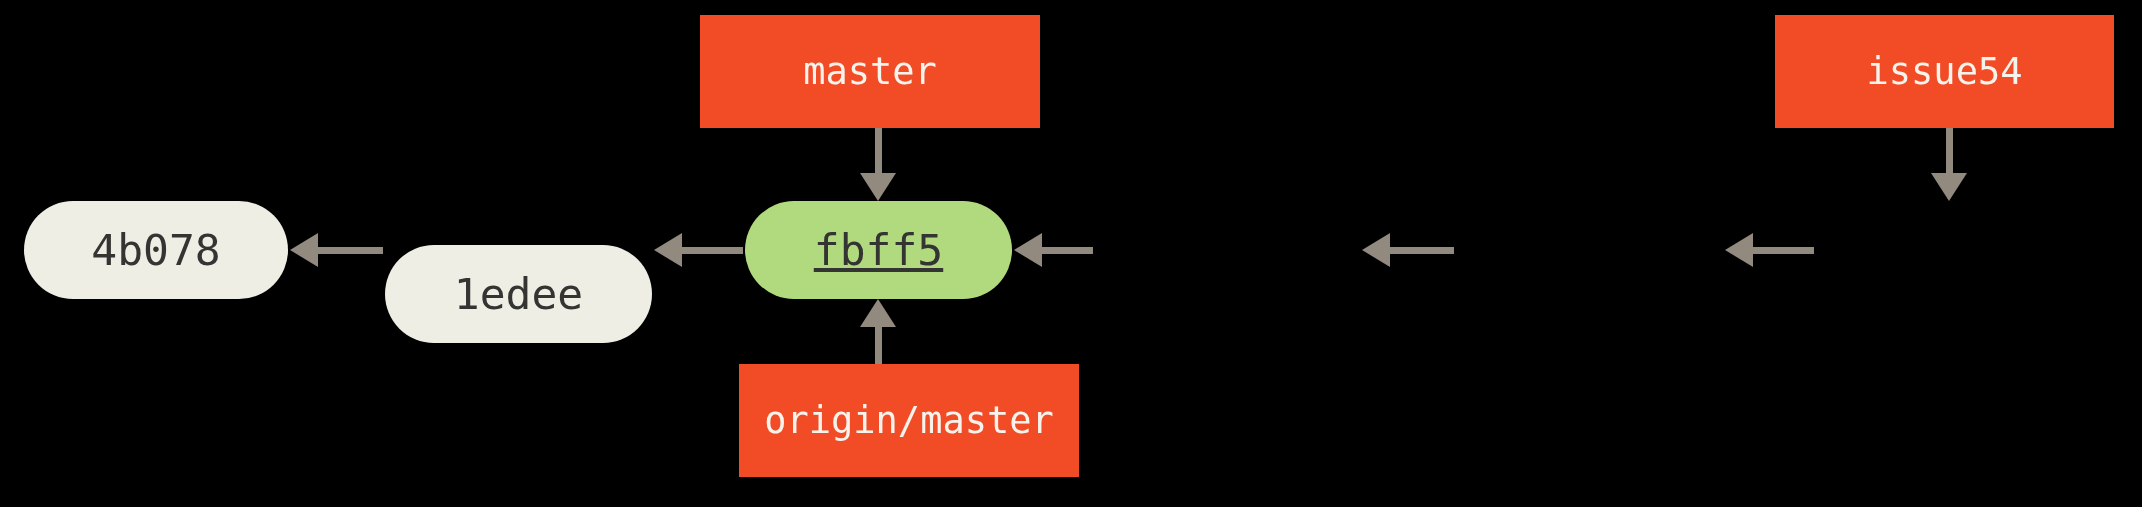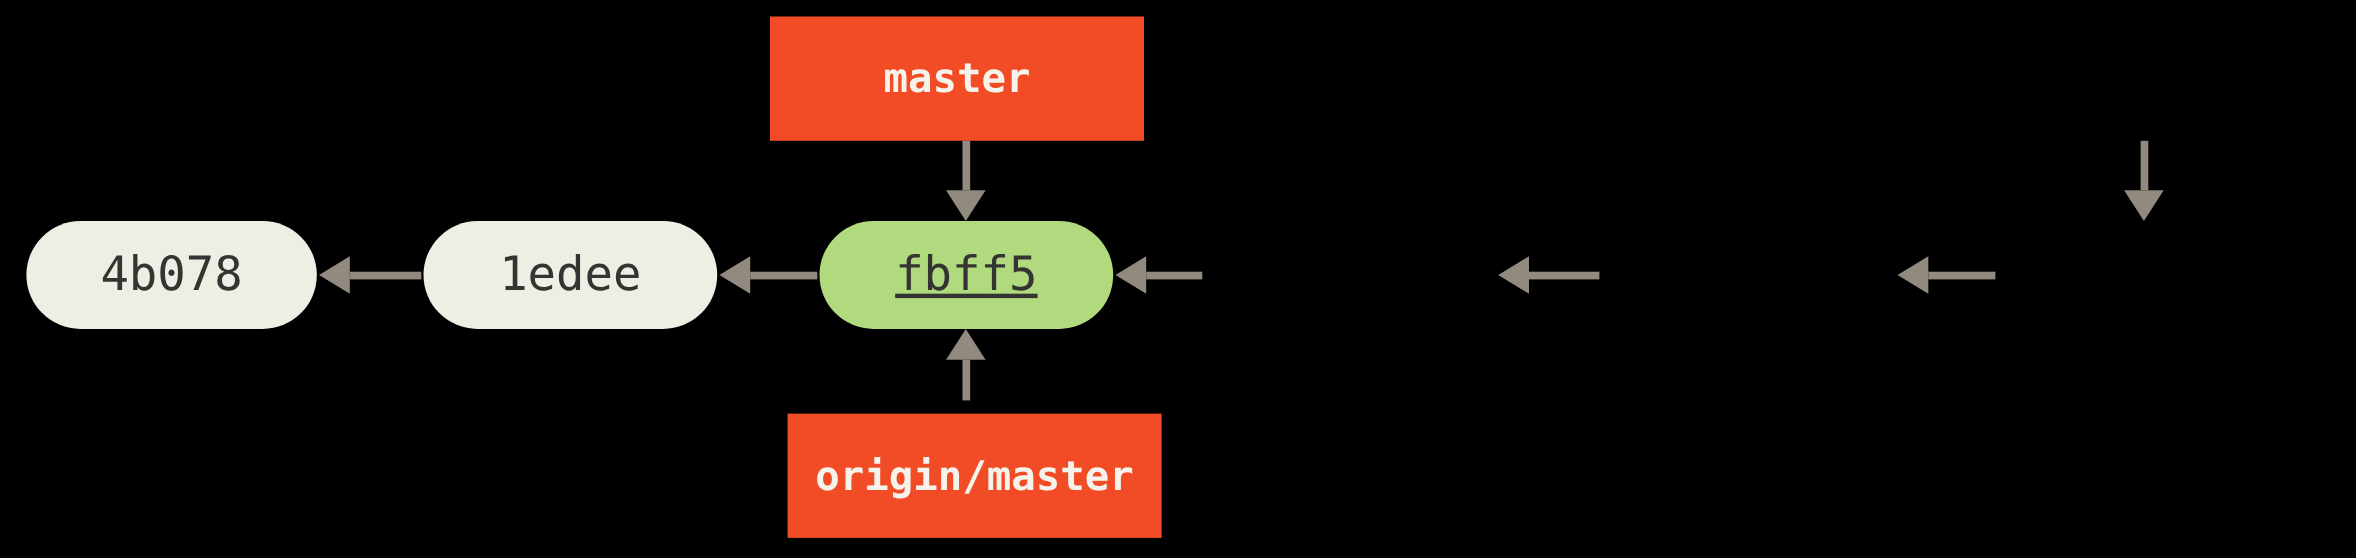--- a/index.html
+++ b/index.html
@@ -37,21 +37,20 @@
   .branch {
     position: absolute;
     width: 340px;
     height: 113px;
     background: var(--branch-red);
     display: flex;
     align-items: center;
     justify-content: center;
     font-size: 37px;
     color: var(--branch-text);
-    font-weight: bold;
   }
   
   .harrow {
     position: absolute;
     top: 233px;
     height: 34px;
     display: flex;
     align-items: center;
   }
   .head-left {
@@ -84,21 +83,21 @@
   }
 </style>
 </head>
 <body>
 
 <div class="diagram">
 
   <div class="commit gray" style="left:24px; width:264px;">
     <span>4b078</span>
   </div>
-  <div class="commit gray" style="left:385px; width:267px;">
+  <div class="commit gray" style="left:385px; width:267px;margin-top:44px;">
     <span>1edee</span>
   </div>
   <div class="commit green" style="left:745px; width:267px;text-decoration:underline;">
     <span>fbff5</span>
   </div>
 
   <div class="harrow" style="left:290px; width:93px;">
     <div class="head-left"></div>
     <div class="hshaft"></div>
   </div>
@@ -115,22 +114,25 @@
     <div class="hshaft"></div>
   </div>
   <div class="harrow" style="left:1725px; width:89px;">
     <div class="head-left"></div>
     <div class="hshaft"></div>
   </div>
 
   <div class="branch" style="left:700px; top:15px;">
     <span>master</span>
   </div>
-  <div class="branch" style="left:716px; top:364px;margin-top:12px;">
+  <div class="branch" style="left:739px; top:364px;">
     <span>origin/master</span>
+  </div>
+  <div class="branch" style="left:1775px; top:15px; width:339px;">
+    <span>issue54</span>
   </div>
 
   <div class="varrow" style="left:860px; top:128px; height:73px;">
     <div class="vshaft"></div>
     <div class="head-down"></div>
   </div>
   <div class="varrow" style="left:860px; top:299px; height:65px;">
     <div class="head-up"></div>
     <div class="vshaft"></div>
   </div>

